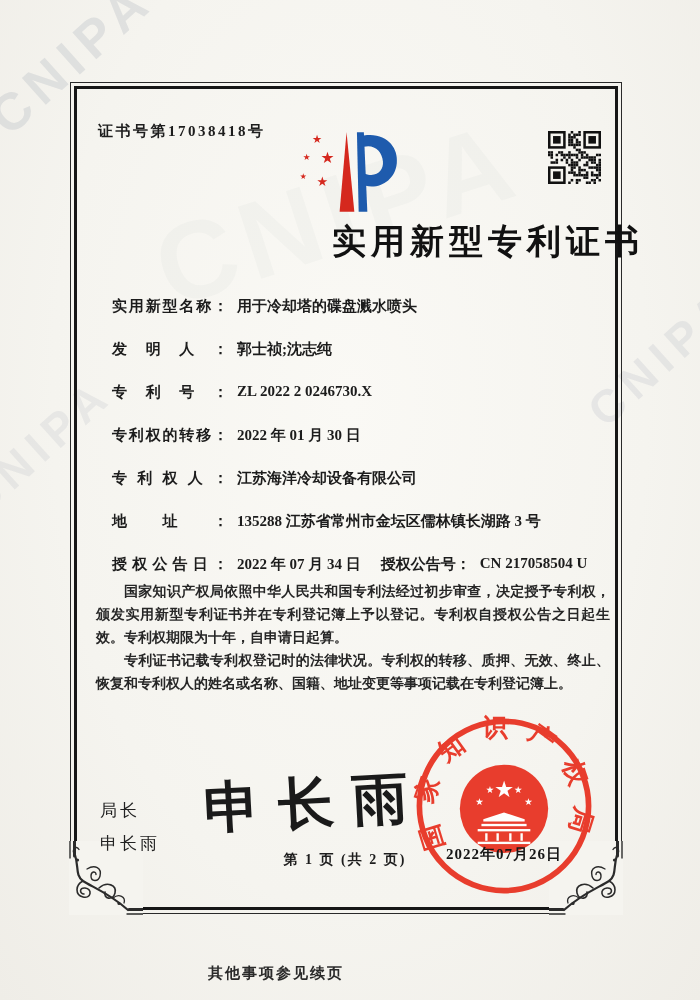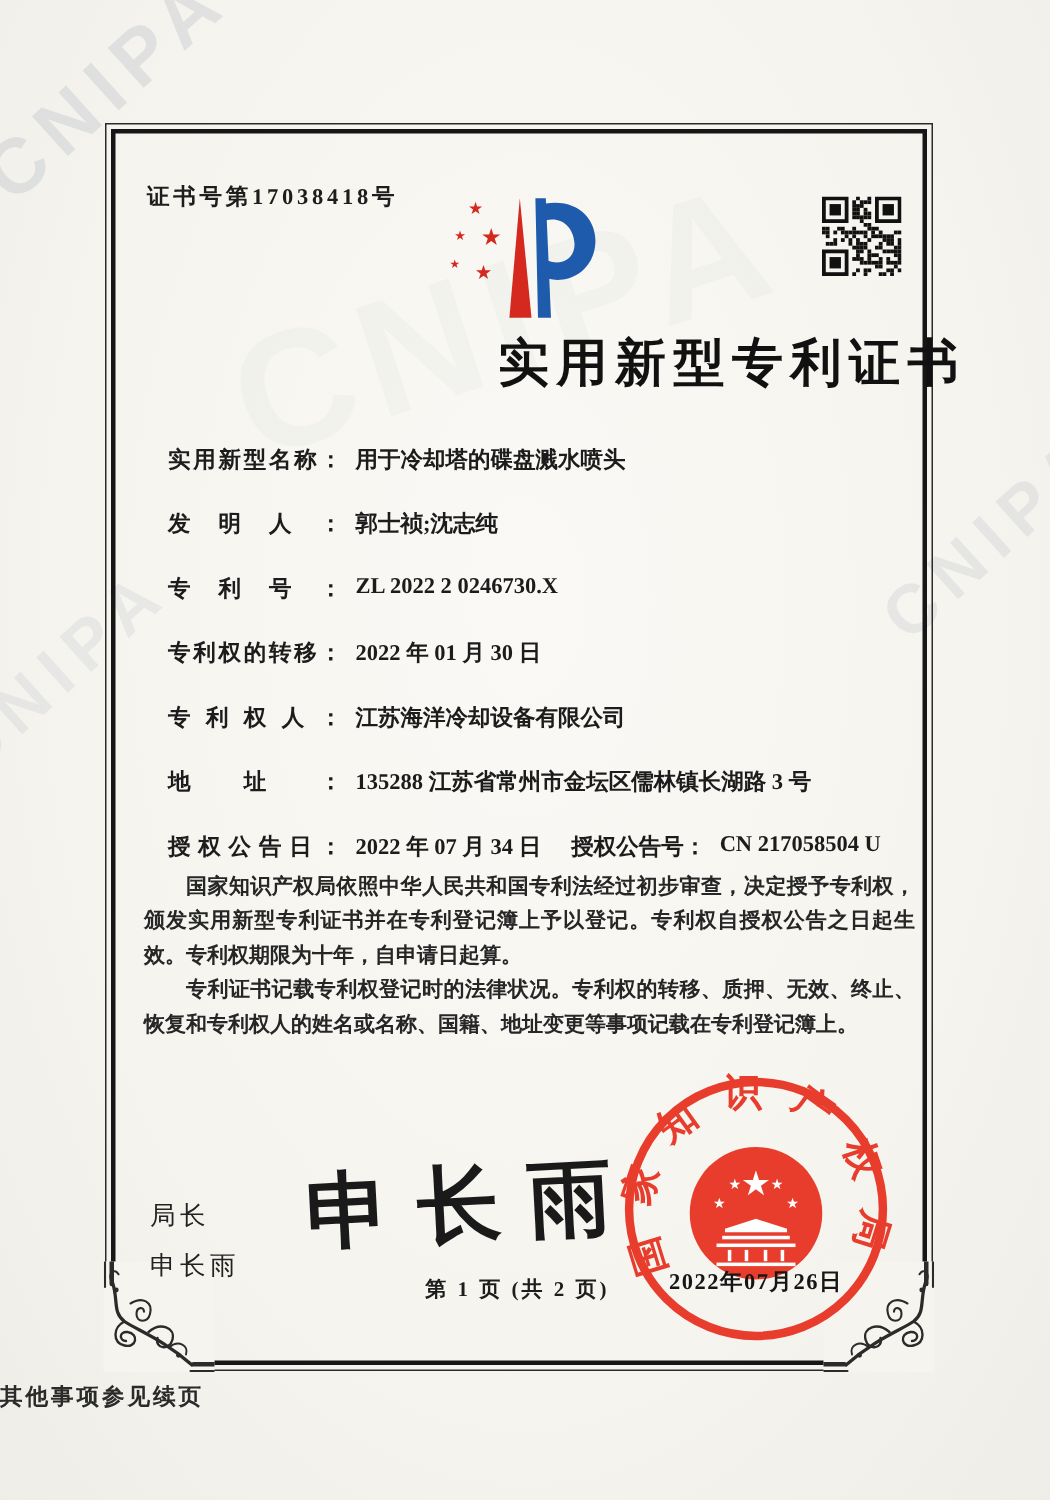--- a/index.html
+++ b/index.html
@@ -46,21 +46,21 @@
              line-height:33px;letter-spacing:3px;font-family:"Liberation Sans",sans-serif;color:#222;}
   .handwriting{position:absolute;left:204px;top:766px;font-size:56px;font-weight:600;
                letter-spacing:18px;color:#1a1a1a;transform:rotate(-3deg);white-space:nowrap;}
 
   .seal{position:absolute;left:410px;top:712px;width:188px;height:188px;opacity:.93;}
   .seal-date{position:absolute;left:408px;top:845px;width:192px;text-align:center;
              font-size:15px;font-weight:700;letter-spacing:1px;color:#161616;}
 
   .page-num{position:absolute;left:70px;top:851px;width:550px;text-align:center;
             font-size:14px;font-weight:700;letter-spacing:2px;}
-  .cont-note{position:absolute;left:0;top:922px;width:552px;
+  .cont-note{position:absolute;left:0;top:964px;width:552px;text-align:center;
              font-size:15px;font-weight:600;letter-spacing:2px;color:#2a2a2a;}
 </style>
 </head>
 <body>
 
 <div class="page">
 
   <div class="wm wm1">CNIPA</div>
   <div class="wm wm2">CNIPA</div>
   <div class="wm wm3">CNIPA</div>

